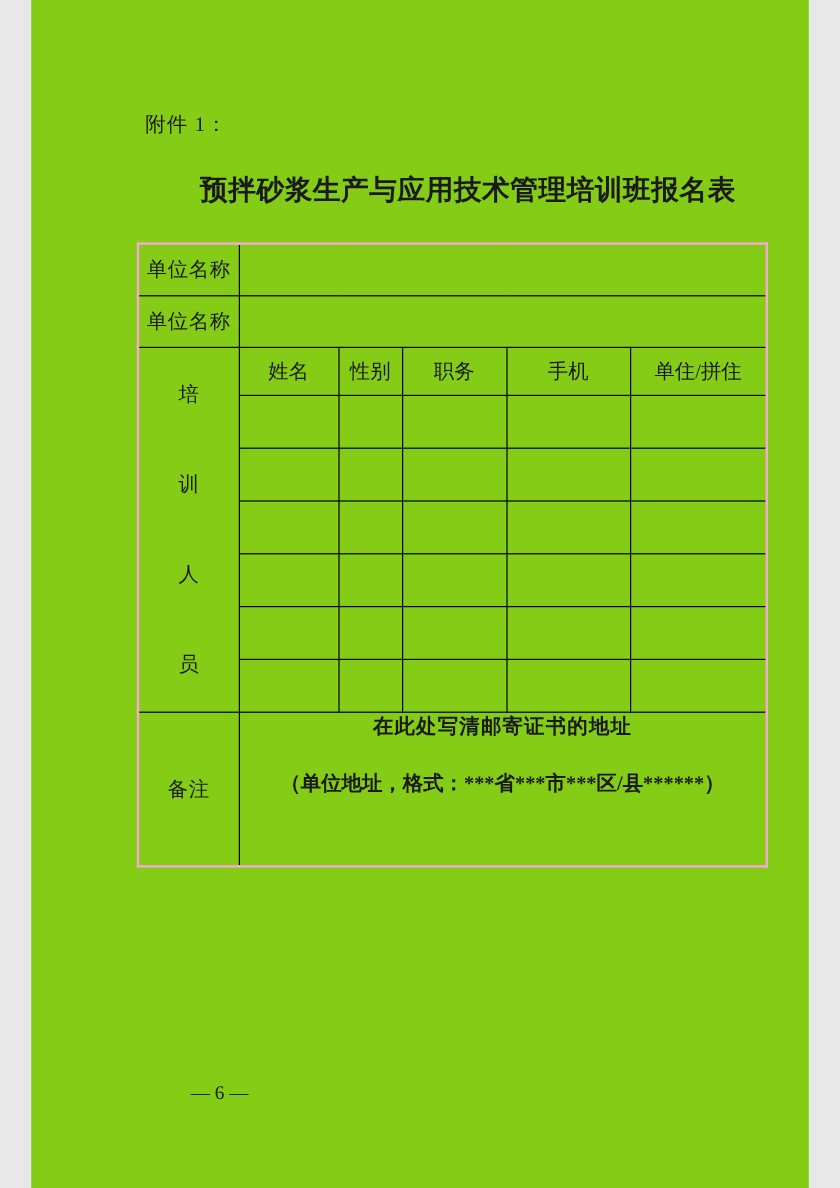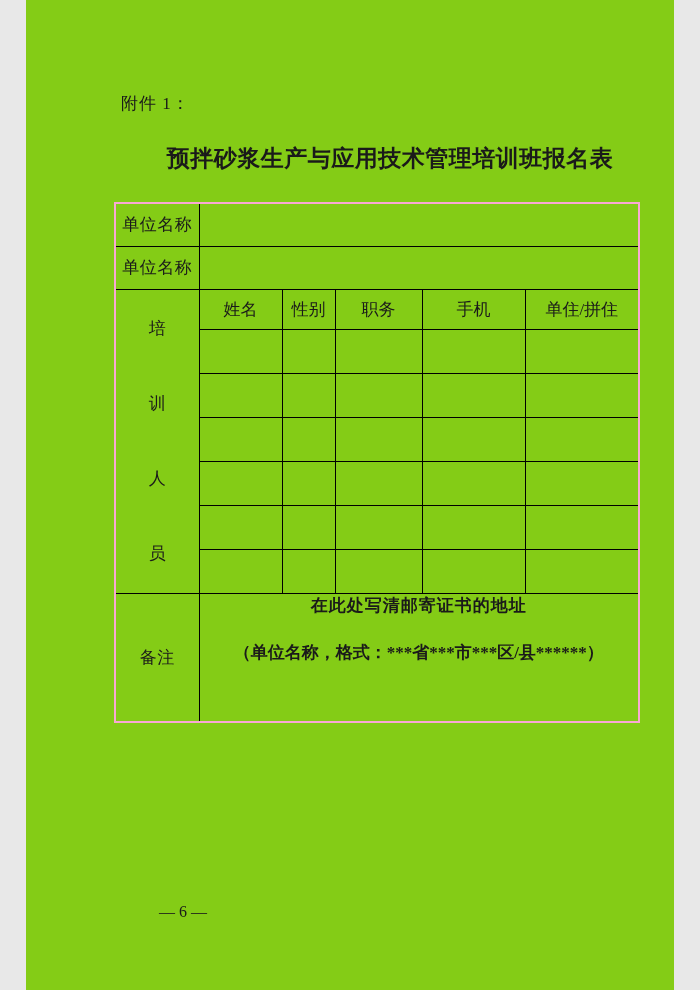--- a/index.html
+++ b/index.html
@@ -174,21 +174,21 @@
         <td></td>
         <td></td>
         <td></td>
         <td></td>
       </tr>
       <tr class="r-remark">
         <td class="row-label">备注</td>
         <td colspan="5">
           <div class="remark-content">
             <div class="remark-line1">在此处写清邮寄证书的地址</div>
-            <div class="remark-line2">（单位名称，格式：***省***市***区/县******）</div>
+            <div class="remark-line2">（单位地址，格式：***省***市***区/县******）</div>
           </div>
         </td>
       </tr>
     </tbody>
   </table>
 
 
   <div class="page-number">— 6 —</div>
 
 </div>

